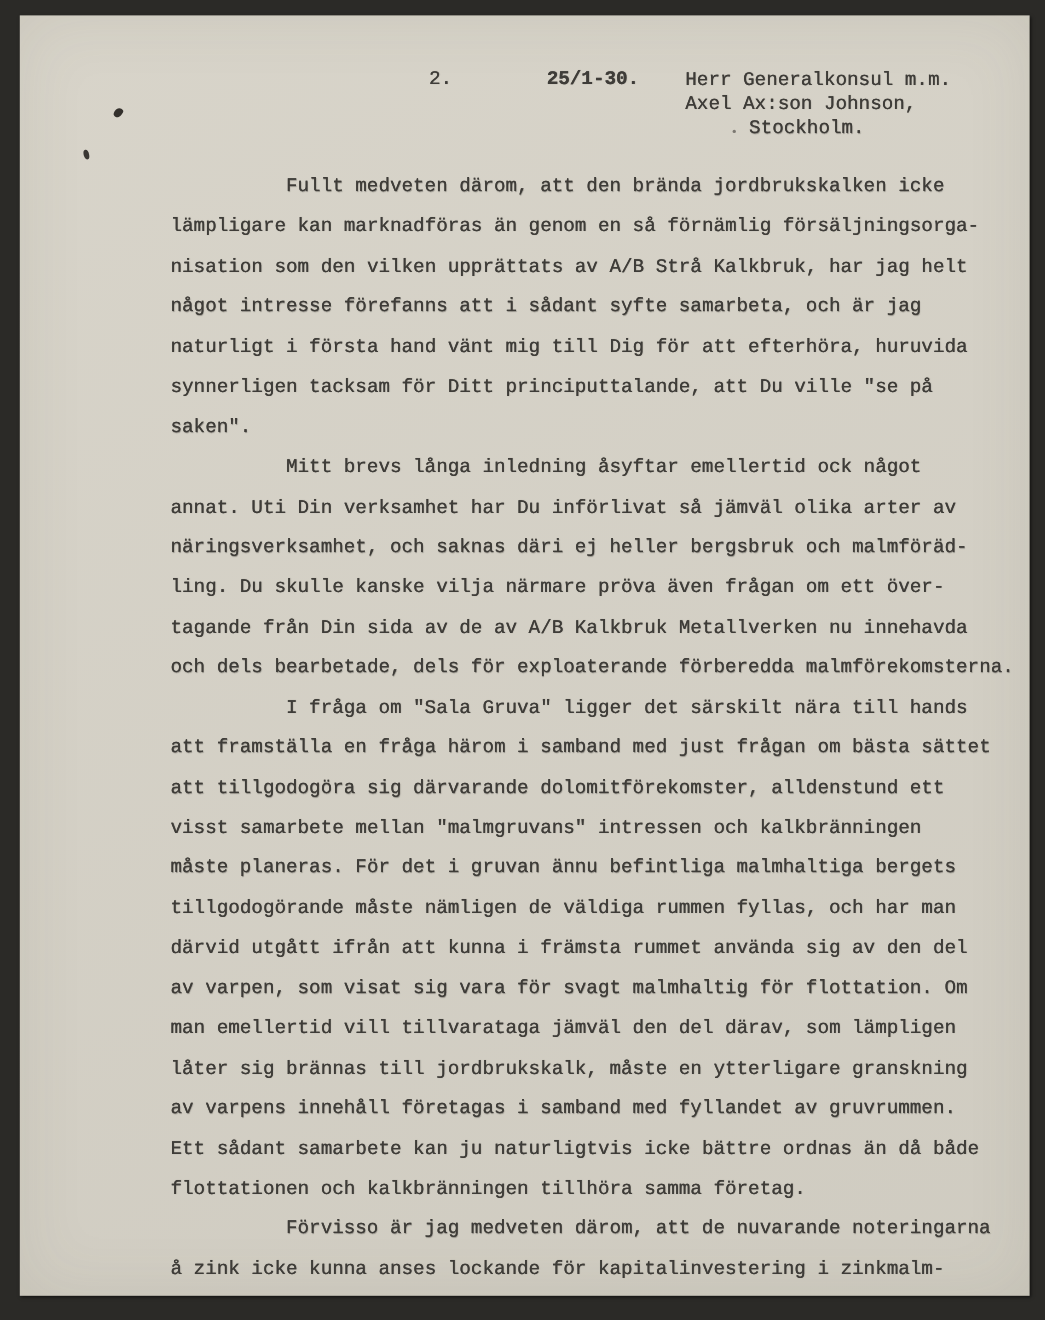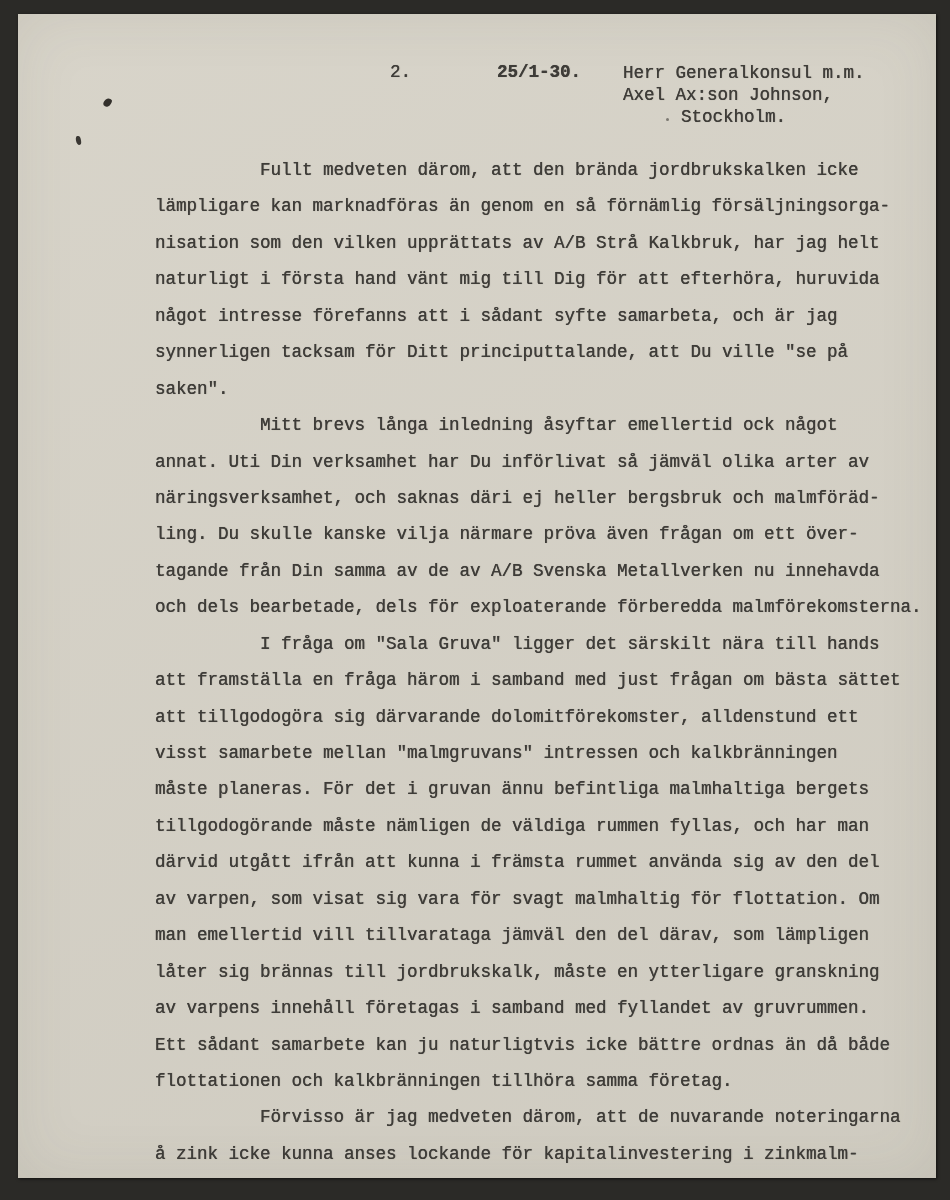--- a/index.html
+++ b/index.html
@@ -113,29 +113,29 @@
     <div class="recipient">
       <div>Herr Generalkonsul m.m.</div>
       <div>Axel Ax:son Johnson,</div>
       <div class="city">Stockholm.</div>
     </div>
 
     <div class="letter-body" id="letter-body">
         <div class="line indent">Fullt medveten därom, att den brända jordbrukskalken icke</div>
         <div class="line">lämpligare kan marknadföras än genom en så förnämlig försäljningsorga-</div>
         <div class="line">nisation som den vilken upprättats av A/B Strå Kalkbruk, har jag helt</div>
+        <div class="line">något intresse förefanns att i sådant syfte samarbeta, och är jag</div>
         <div class="line">naturligt i första hand vänt mig till Dig för att efterhöra, huruvida</div>
-        <div class="line">något intresse förefanns att i sådant syfte samarbeta, och är jag</div>
         <div class="line">synnerligen tacksam för Ditt principuttalande, att Du ville "se på</div>
         <div class="line">saken".</div>
         <div class="line indent">Mitt brevs långa inledning åsyftar emellertid ock något</div>
         <div class="line">annat. Uti Din verksamhet har Du införlivat så jämväl olika arter av</div>
         <div class="line">näringsverksamhet, och saknas däri ej heller bergsbruk och malmföräd-</div>
         <div class="line">ling. Du skulle kanske vilja närmare pröva även frågan om ett över-</div>
-        <div class="line">tagande från Din samma av de av A/B Svenska Metallverken nu innehavda</div>
+        <div class="line">tagande från Din sida av de av A/B Kalkbruk Metallverken nu innehavda</div>
         <div class="line">och dels bearbetade, dels för exploaterande förberedda malmförekomsterna.</div>
         <div class="line indent">I fråga om "Sala Gruva" ligger det särskilt nära till hands</div>
         <div class="line">att framställa en fråga härom i samband med just frågan om bästa sättet</div>
         <div class="line">att tillgodogöra sig därvarande dolomitförekomster, alldenstund ett</div>
         <div class="line">visst samarbete mellan "malmgruvans" intressen och kalkbränningen</div>
         <div class="line">måste planeras. För det i gruvan ännu befintliga malmhaltiga bergets</div>
         <div class="line">tillgodogörande måste nämligen de väldiga rummen fyllas, och har man</div>
         <div class="line">därvid utgått ifrån att kunna i främsta rummet använda sig av den del</div>
         <div class="line">av varpen, som visat sig vara för svagt malmhaltig för flottation. Om</div>
         <div class="line">man emellertid vill tillvarataga jämväl den del därav, som lämpligen</div>

